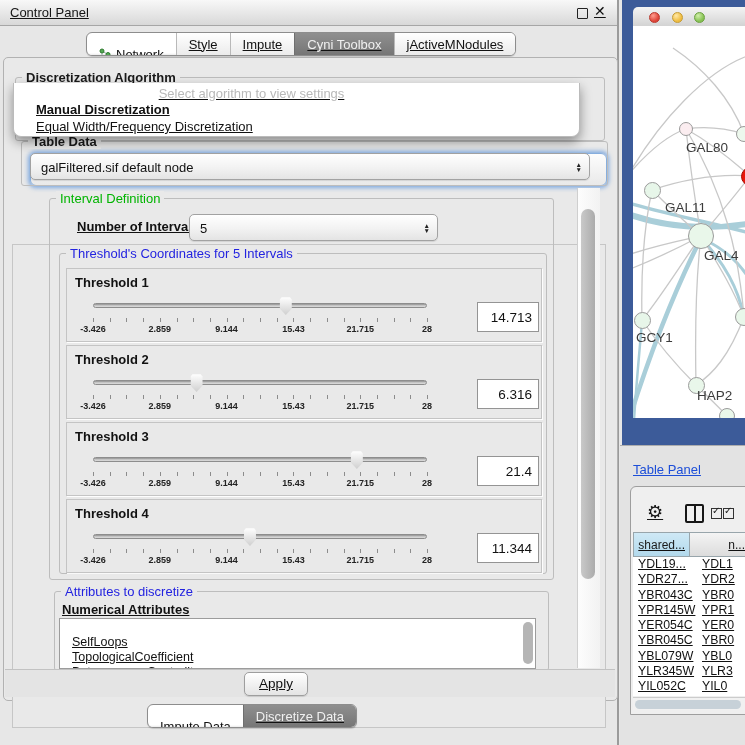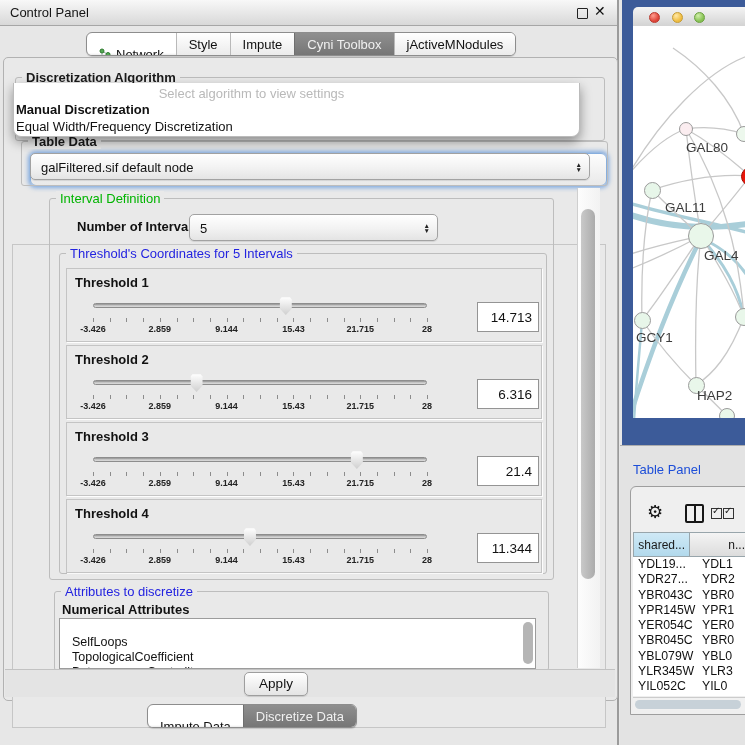--- a/index.html
+++ b/index.html
@@ -1,18 +1,18 @@
 <!DOCTYPE html>
 <html><head>
 <meta charset="utf-8">
 <style>
   html,body{margin:0;padding:0;background:#cfcfcf;}
   #app{position:relative;width:745px;height:745px;overflow:hidden;background:#e7e7e7;
        font-family:"Liberation Sans","DejaVu Sans",sans-serif;color:#111;}
-  .abs{position:absolute;}
+  .abs{position:absolute;text-decoration:underline;}
 
   
   #cp{left:0;top:0;width:619px;height:745px;background:#e7e7e7;border-right:2px solid #9b9b9b;box-sizing:border-box;}
   #cp-titlebar{left:0;top:0;width:617px;height:25px;background:linear-gradient(#f8f8f8,#d8d8d8);border-bottom:1px solid #a6a6a6;}
   #cp-title{left:10px;top:5px;font-size:13px;color:#151515;}
   #cp-float{left:577px;top:8px;width:9px;height:9px;border:1.6px solid #222;border-radius:1px;}
   #cp-close{left:594px;top:3px;font-size:14px;font-weight:700;color:#111;}
 
   
   .seg{display:flex;border:1px solid #8d8d8d;border-radius:6px;overflow:hidden;height:22px;background:#fff;box-shadow:0 1px 1px rgba(0,0,0,.15);}
@@ -39,21 +39,21 @@
   .combo .stepper{position:absolute;right:7px;top:50%;transform:translateY(-50%);display:flex;flex-direction:column;
                   align-items:center;font-size:6.5px;line-height:5.5px;color:#222;}
 
   
   #algo-combo{left:26px;top:95px;width:575px;height:31px;border-radius:6px;background:linear-gradient(#fdfdfd,#e9e9e9);
               border:1px solid #86aede;box-shadow:0 0 4px 2px rgba(95,150,220,.75);}
   
   #algo-popup{left:13px;top:83px;width:565px;height:53px;background:#fff;border:1px solid #bbb;border-top:none;
               border-radius:0 0 8px 8px;box-shadow:0 5px 12px rgba(0,0,0,.4);}
   #algo-placeholder{margin:3px 90px 0 0;text-align:center;font-size:13px;color:#b9b9b9;}
-  .algo-opt{font-size:13px;color:#111;padding:1px 0 1px 2px;line-height:15px;}
+  .algo-opt{font-size:13px;color:#111;padding:1px 0 1px 2px;line-height:15px;margin-left:20px;}
   .algo-opt.hl{font-weight:700;}
 
   
   #content-pane{left:8px;top:186px;width:592px;height:482px;border:1px solid #c6c6c6;background:#e9e9e9;}
   #v-scroll{left:573px;top:187px;width:22px;height:480px;background:linear-gradient(90deg,#fdfdfd,#f2f2f2);border-left:1px solid #cfcfcf;}
   #v-thumb{left:3px;top:21px;width:14px;height:370px;background:linear-gradient(90deg,#c9c9c9,#ababab);border-radius:7px;}
 
   
   .thr-panel{position:relative;width:474px;height:72px;margin-bottom:3px;border:1px solid #c4c4c4;
              box-shadow:1px 1px 0 rgba(255,255,255,.9);background:#e9e9e9;}

